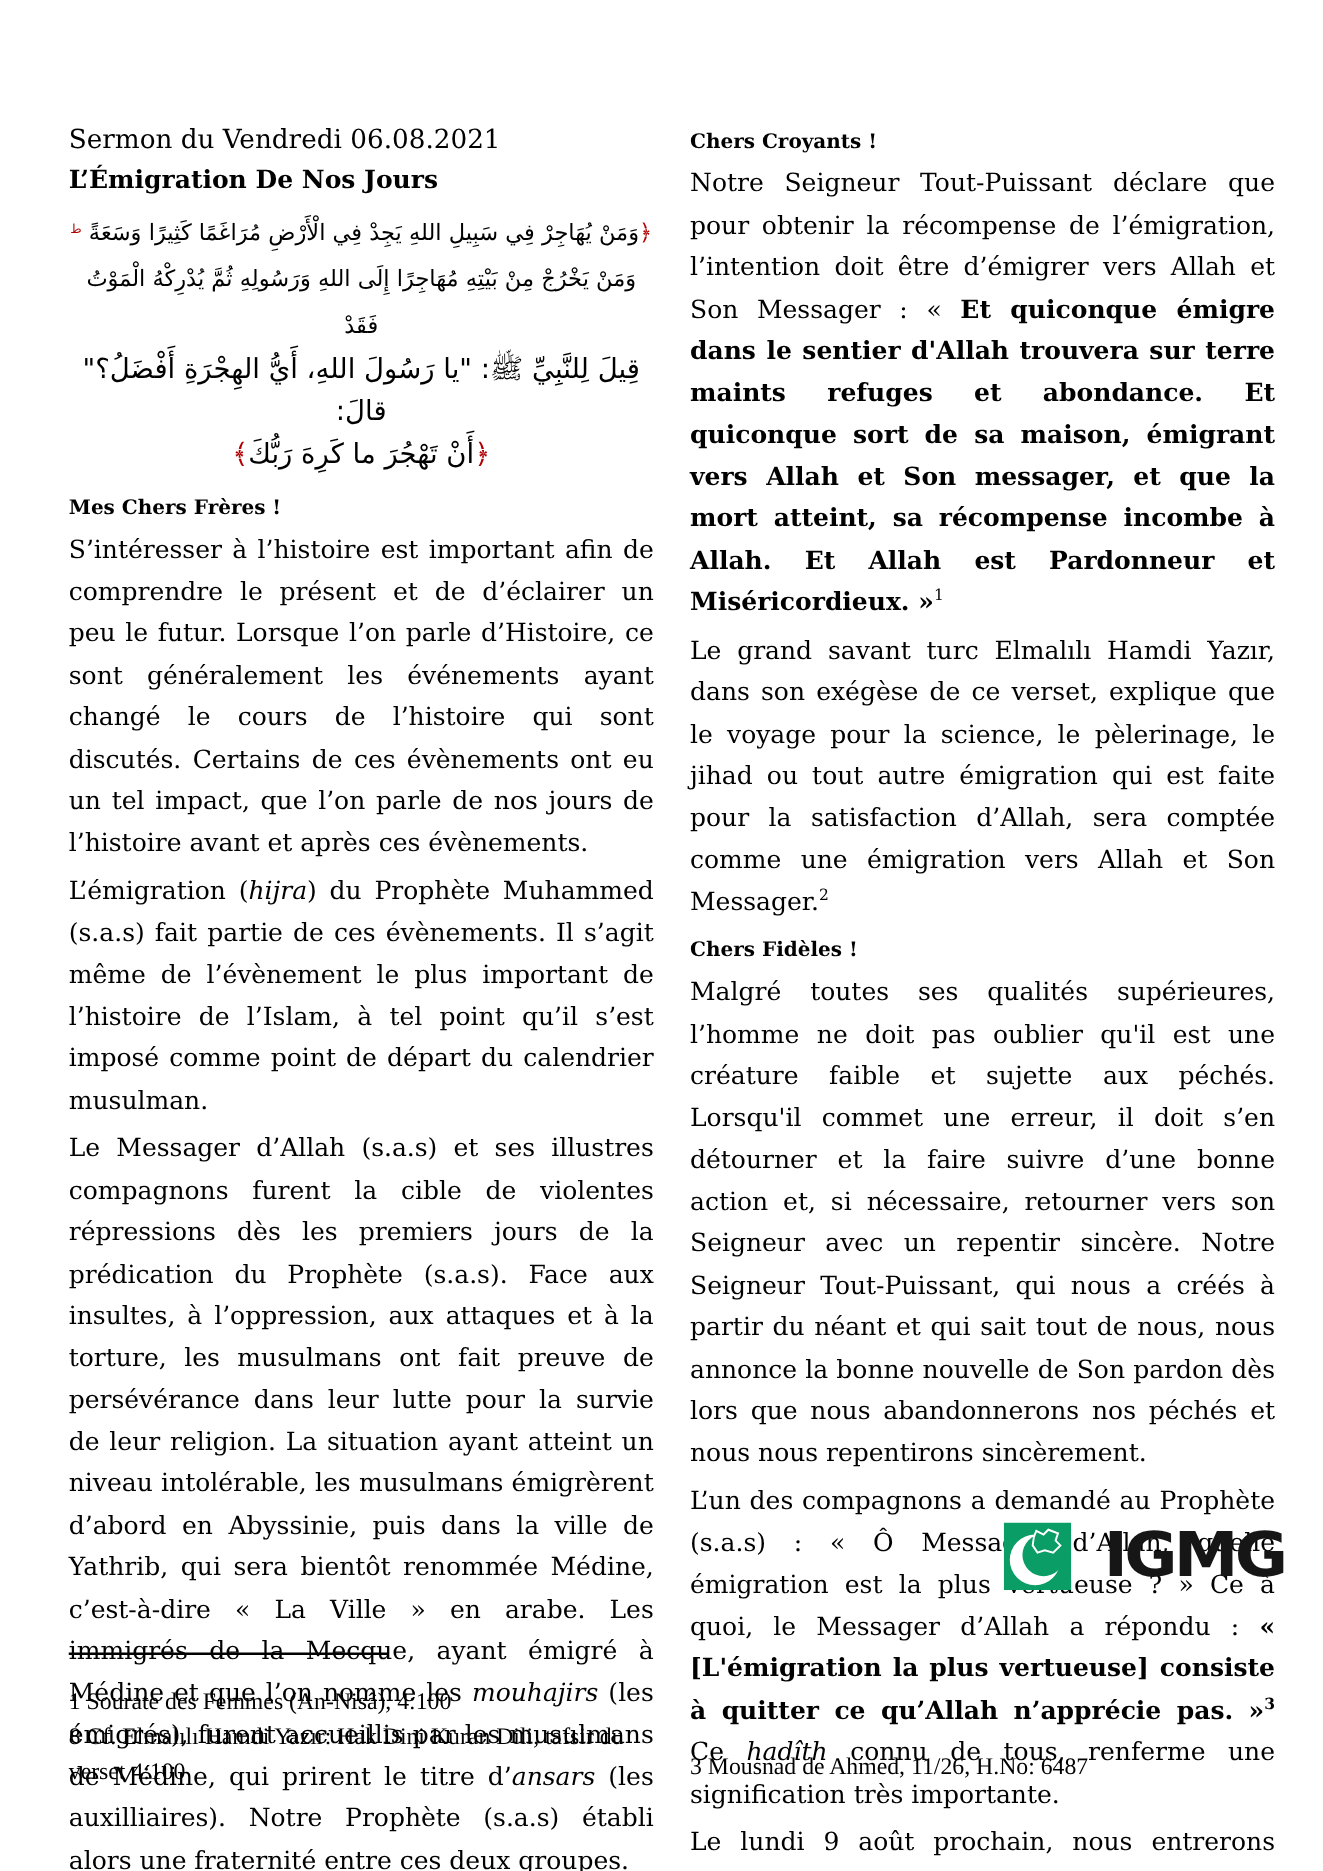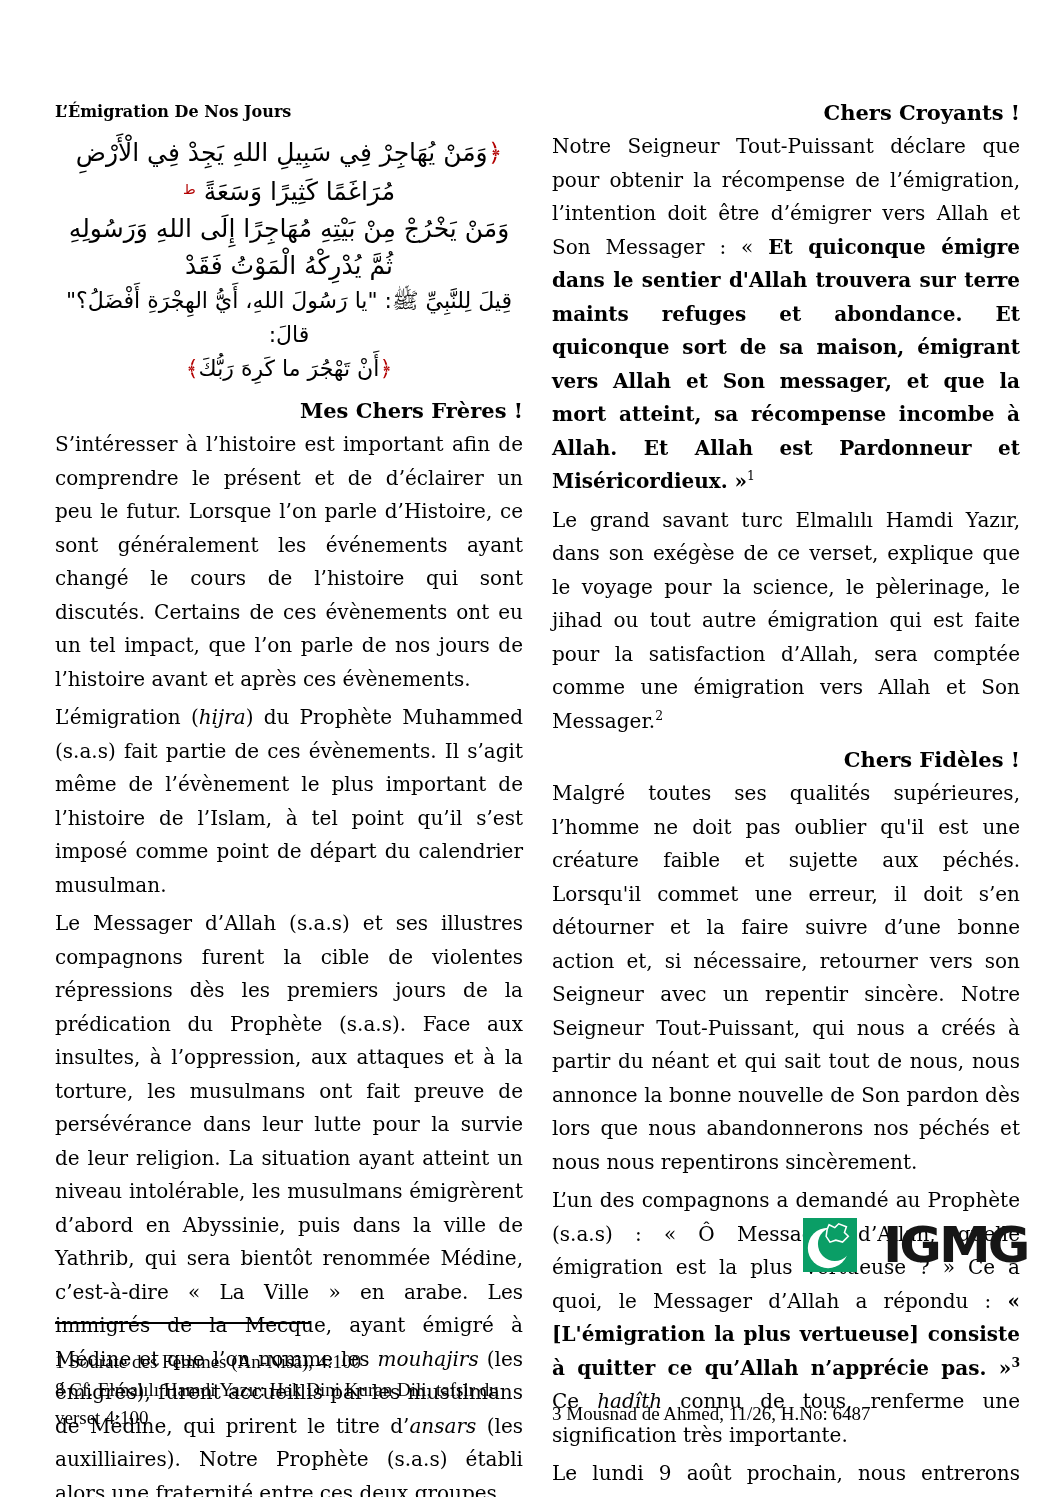--- a/index.html
+++ b/index.html
@@ -4,25 +4,25 @@
 <style>
   html,body{margin:0;padding:0;}
   body{
     width:1058px;height:1497px;position:relative;background:#ffffff;
     font-family:"DejaVu Serif","Liberation Serif",serif;color:#000;
   }
   .col{position:absolute;top:96px;width:468px;}
   .col-left{left:55px;}
   .col-right{left:552px;}
   .date-line{font-size:21px;line-height:31px;}
-  .doc-title{font-size:16px;line-height:32px;font-weight:bold;}
+  .doc-title{font-size:20px;line-height:32px;font-weight:bold;}
   .arabic{direction:rtl;text-align:center;font-family:"DejaVu Sans","Liberation Sans",sans-serif;margin:6px 0 8px;}
-  .arabic .vline{font-size:25px;line-height:37px;}
+  .arabic .vline{font-size:18px;line-height:37px;}
   .arabic .hline{font-size:22px;line-height:34px;}
-  .h{font-size:21px;line-height:33px;font-weight:bold;margin:0 0 1px;text-align:right;}
+  .h{font-size:16px;line-height:33px;font-weight:bold;margin:0 0 1px;}
   .para{font-size:20px;line-height:33.5px;text-align:justify;margin:0 0 5px;}
   .b{font-weight:bold;}
   .i{font-style:italic;}
   .red{color:#b20000;}
   .small{font-size:0.55em;vertical-align:6px;}
   sup{font-size:0.62em;line-height:0;}
   .fn-left{position:absolute;left:55px;top:1322px;width:480px;}
   .fn-rule{width:256px;border-top:2px solid #000;height:0;margin:0 0 24px;}
   .fn{font-size:19px;line-height:28px;font-family:Liberation Serif, serif;}
   .fn-right{position:absolute;left:552px;top:1356px;width:480px;margin-top:44px;}
@@ -31,20 +31,21 @@
   .wordmark{
     font-family:"DejaVu Sans","Liberation Sans",sans-serif;font-weight:bold;
     font-size:52px;letter-spacing:-3px;color:#161616;line-height:54px;
     transform:scaleY(0.95);
   }
 </style>
 </head>
 <body>
 
 <div class="col col-left">
+  <div class="date-line">Sermon du Vendredi 06.08.2021</div>
   <div class="doc-title">L’Émigration De Nos Jours</div>
 
   <div class="arabic">
     <div class="vline"><span class="red">﴿</span><span>وَمَنْ يُهَاجِرْ فِي سَبِيلِ اللهِ يَجِدْ فِي الْأَرْضِ مُرَاغَمًا كَثِيرًا وَسَعَةً </span><span class="red small">ط</span></div>
     <div class="vline"><span>وَمَنْ يَخْرُجْ مِنْ بَيْتِهِ مُهَاجِرًا إِلَى اللهِ وَرَسُولِهِ ثُمَّ يُدْرِكْهُ الْمَوْتُ فَقَدْ</span></div>
     <div class="hline"><span>قِيلَ لِلنَّبِيِّ ﷺ: "يا رَسُولَ اللهِ، أَيُّ الهِجْرَةِ أَفْضَلُ؟" قالَ:</span></div>
     <div class="hline"><span class="red">﴿</span><span>أَنْ تَهْجُرَ ما كَرِهَ رَبُّكَ</span><span class="red">﴾</span></div>
   </div>
 
   <div class="h">Mes Chers Frères !</div>

